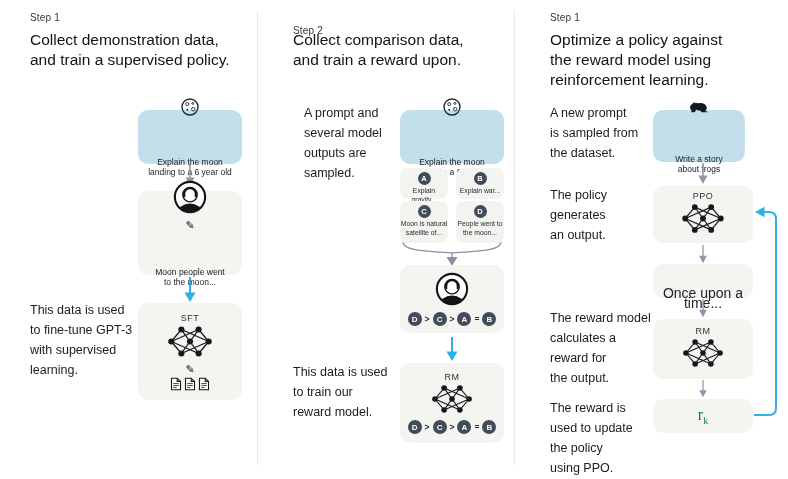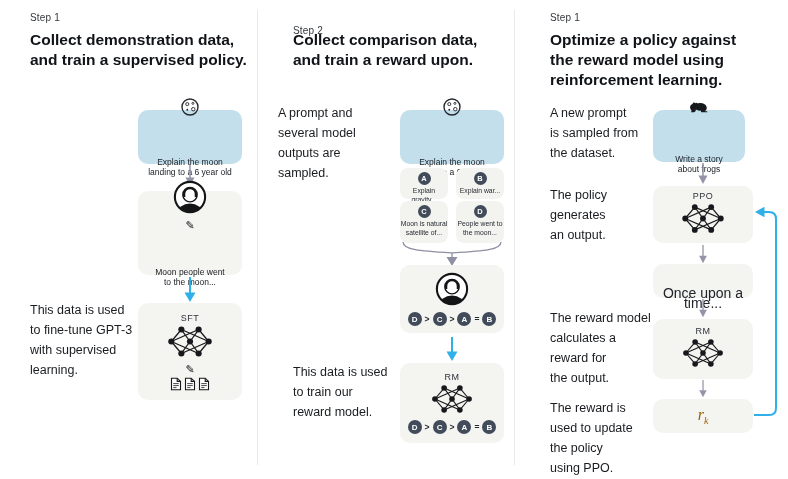--- a/index.html
+++ b/index.html
@@ -2,40 +2,40 @@
 <html><head>
 <meta charset="utf-8">
 <style>
   html,body{margin:0;padding:0;background:#fff;}
   .canvas{position:relative;width:788px;height:479px;background:#ffffff;
           font-family:"Liberation Sans",sans-serif;overflow:hidden;}
   .abs{position:absolute;}
   .ml{white-space:pre-line;}
   .divider{position:absolute;top:10px;height:455px;width:1px;background:#e9e9e9;}
   .step{font-size:10px;color:#33373d;letter-spacing:.2px;}
-  .heading{font-size:15.5px;font-weight:bold;line-height:20px;color:#101317;}
+  .heading{font-size:15.5px;font-weight:normal;line-height:20px;color:#101317;}
   .para{font-size:12.5px;line-height:20px;color:#191c20;}
   .card{position:absolute;border-radius:10px;background:#f4f4f1;display:flex;
         flex-direction:column;align-items:center;justify-content:center;
         text-align:center;gap:2px;}
   .card.blue{background:#c3dfec;}
   .card-text{font-size:8.5px;line-height:10px;color:#20242a;margin-top:34px;}
   .card-title{font-size:9px;color:#2e3238;letter-spacing:.5px;}
   .opt{position:absolute;border-radius:8px;background:#f3f3f0;display:flex;
        flex-direction:column;align-items:center;justify-content:flex-start;padding-top:4px;}
   .badge{width:13px;height:13px;border-radius:50%;background:#414b5a;color:#fff;
          font-size:7.5px;font-weight:bold;display:flex;align-items:center;
          justify-content:center;flex:0 0 auto;}
   .opt-text{font-size:6.8px;line-height:8.5px;color:#272b31;margin-top:2px;text-align:center;}
   .rank-row{display:flex;align-items:center;gap:2px;}
   .rank-badge{width:14px;height:14px;border-radius:50%;background:#414b5a;color:#fff;
               font-size:8px;font-weight:bold;display:flex;align-items:center;justify-content:center;}
   .rank-sep{font-size:8.5px;font-weight:bold;color:#272b31;margin:0 1px;}
   .pencil{font-size:11px;line-height:11px;color:#17181b;}
-  .rk{font-family:"Liberation Serif",serif;font-style:italic;font-size:16px;color:#a16207;}
+  .rk{font-family:"Liberation Serif",serif;font-size:16px;color:#15803d;}
   .rk sub{font-size:10px;}
   .docrow{display:flex;gap:2px;align-items:flex-end;}
 </style>
 </head>
 <body>
 
 <div class="canvas">
 
   <div class="divider" style="left:257px"></div>
   <div class="divider" style="left:514px"></div>
@@ -138,21 +138,21 @@
           <path d="M1.5,1.2 H7.2 L10.5,4.4 V12.8 H1.5 Z" fill="#fff" stroke="#17181b" stroke-width="1.1"></path>
           <path d="M7.2,1.2 V4.4 H10.5" fill="none" stroke="#17181b" stroke-width="1.1"></path>
           <path d="M3.2,6.6 H8.8 M3.2,8.6 H8.8 M3.2,10.6 H6.5" stroke="#17181b" stroke-width="0.8"></path>
         </svg>
     </div>
   </div>
 
   <div class="abs step ml" style="left:293px;top:25px">Step 2</div>
   <div class="abs heading ml" style="left:293px;top:30px;width:228px">Collect comparison data,
 and train a reward upon.</div>
-  <div class="abs para ml" style="left:278px;top:103px">A prompt and
+  <div class="abs para ml" style="left:304px;top:103px">A prompt and
 several model
 outputs are
 sampled.</div>
   <div class="abs para ml" style="left:293px;top:362px">This data is used
 to train our
 reward model.</div>
 
   <div class="card blue" style="left:400px;top:110px;width:104px;height:54px">
     <span>
       <svg width="20" height="20" viewBox="0 0 22 22">

